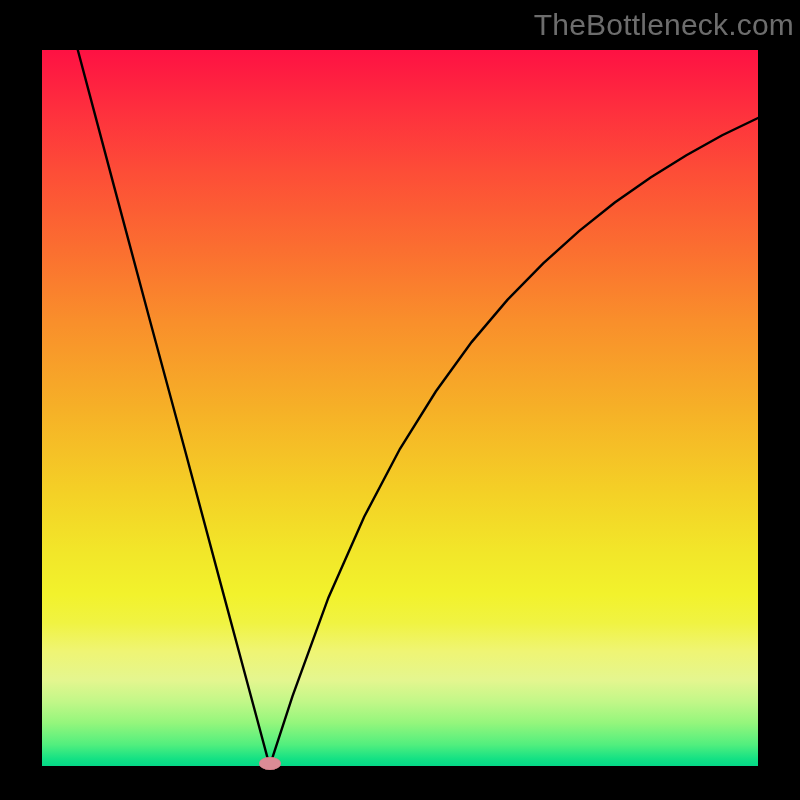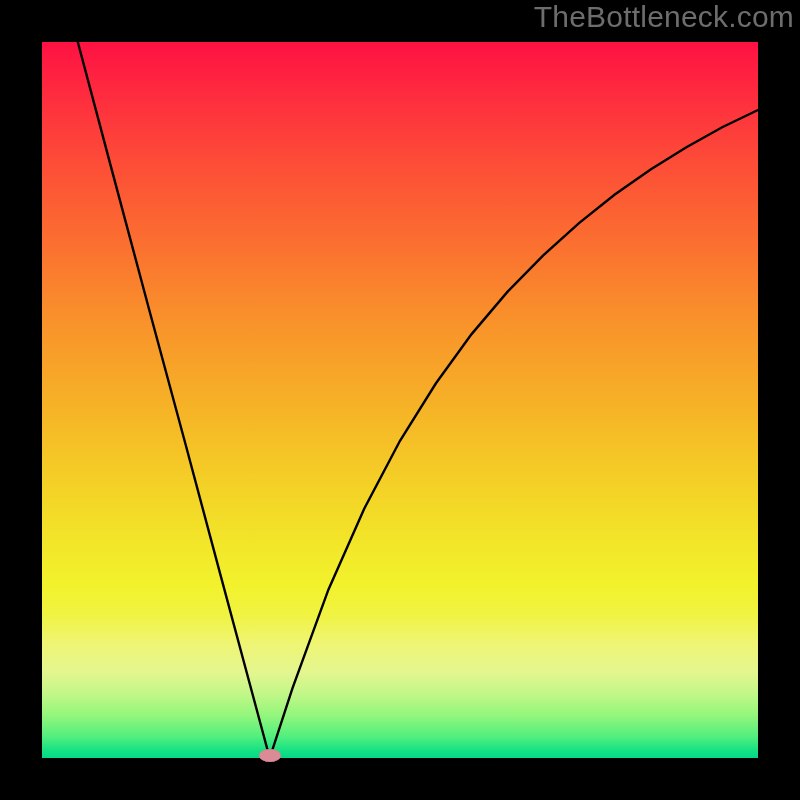--- a/index.html
+++ b/index.html
@@ -9,20 +9,21 @@
     height: 800px;
     overflow: hidden;
     background: #000;
     font-family: -apple-system, BlinkMacSystemFont, "Segoe UI", Arial, sans-serif;
   }
   .frame {
     position: relative;
     width: 800px;
     height: 668px;
     background: #000;
+    margin-top: 8px;
   }
   .plot {
     position: absolute;
     left: 42px;
     top: 42px;
     width: 716px;
     height: 716px;
     
     background: linear-gradient(
       to bottom,

